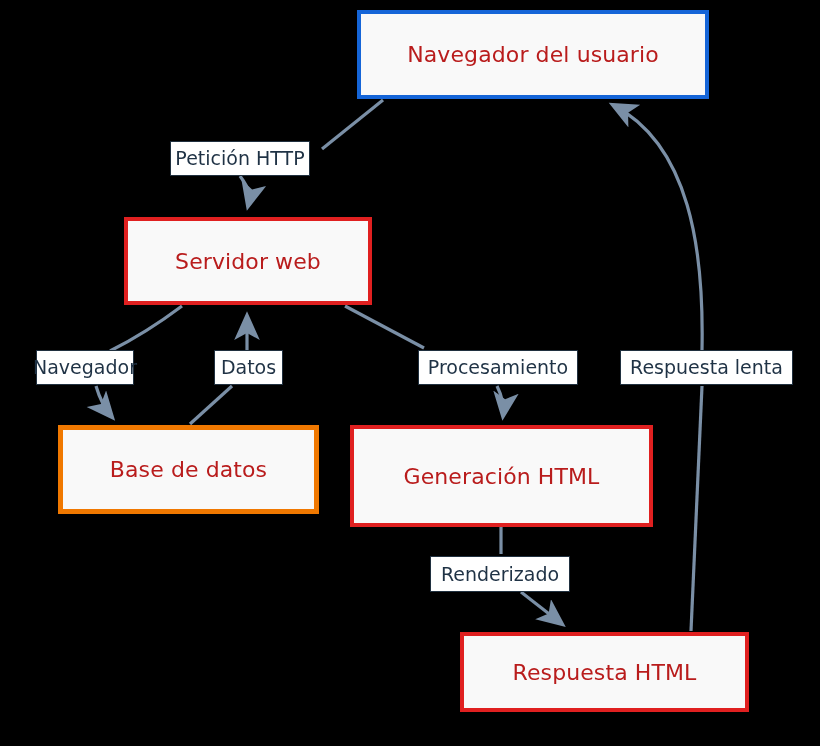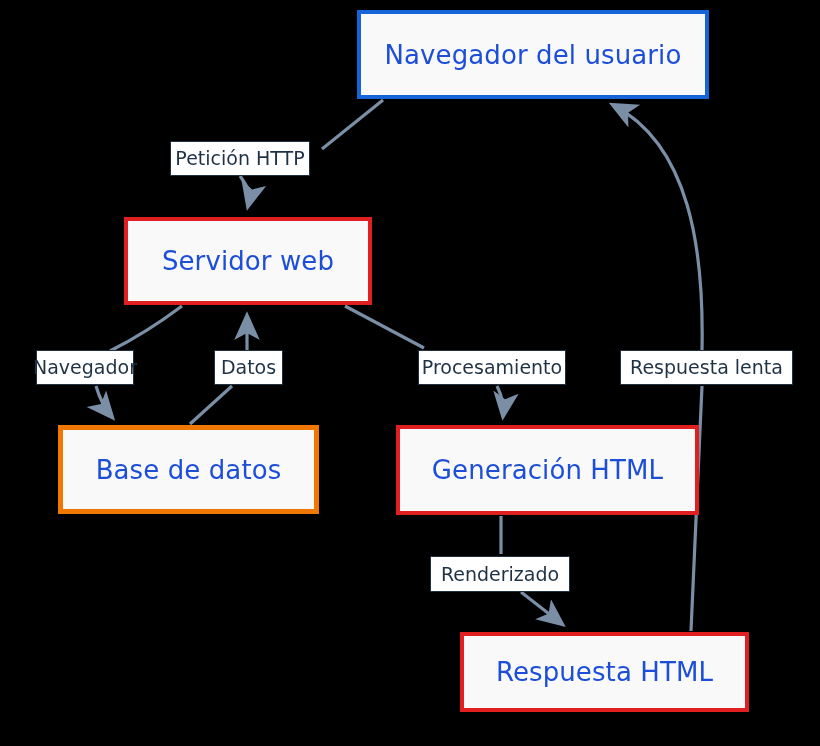--- a/index.html
+++ b/index.html
@@ -23,22 +23,22 @@
     height: 746px;
     pointer-events: none;
   }
   .node {
     position: absolute;
     box-sizing: border-box;
     background: #f9f9f9;
     display: flex;
     align-items: center;
     justify-content: center;
-    color: #1d4ed8;
-    font-size: 26px;
+    color: #b91c1c;
+    font-size: 22px;
     letter-spacing: 0.1px;
     white-space: nowrap;
   }
   .node-inner {
     pointer-events: none;
   }
   .edge-label {
     position: absolute;
     box-sizing: border-box;
     background: #ffffff;
@@ -93,41 +93,41 @@
   </div>
 
   <div class="node" style="left:124px; top:217px; width:248px; height:88px; border:4px solid #e02020;">
     <span class="node-inner">Servidor web</span>
   </div>
 
   <div class="node" style="left:11px; top:425px; width:261px; height:89px; border:5px solid #f07800;margin-left:47px;">
     <span class="node-inner">Base de datos</span>
   </div>
 
-  <div class="node" style="left:350px; top:425px; width:303px; height:90px; border:4px solid #e02020;margin-left:46px;">
+  <div class="node" style="left:350px; top:425px; width:303px; height:102px; border:4px solid #e02020;">
     <span class="node-inner">Generación HTML</span>
   </div>
 
   <div class="node" style="left:460px; top:632px; width:289px; height:80px; border:4px solid #e02020;">
     <span class="node-inner">Respuesta HTML</span>
   </div>
 
   <div class="edge-label" style="left:170px; top:141px; width:140px; height:35px;">
     <span>Petición HTTP</span>
   </div>
 
   <div class="edge-label" style="left:36px; top:350px; width:98px; height:35px;">
     <span>Navegador</span>
   </div>
 
   <div class="edge-label" style="left:214px; top:350px; width:69px; height:35px;justify-content:center;">
     <span>Datos</span>
   </div>
 
-  <div class="edge-label" style="left:418px; top:350px; width:148px; height:35px;">
+  <div class="edge-label" style="left:418px; top:350px; width:160px; height:35px;">
     <span>Procesamiento</span>
   </div>
 
   <div class="edge-label" style="left:620px; top:350px; width:173px; height:35px;">
     <span>Respuesta lenta</span>
   </div>
 
   <div class="edge-label" style="left:430px; top:556px; width:140px; height:36px;">
     <span>Renderizado</span>
   </div>

